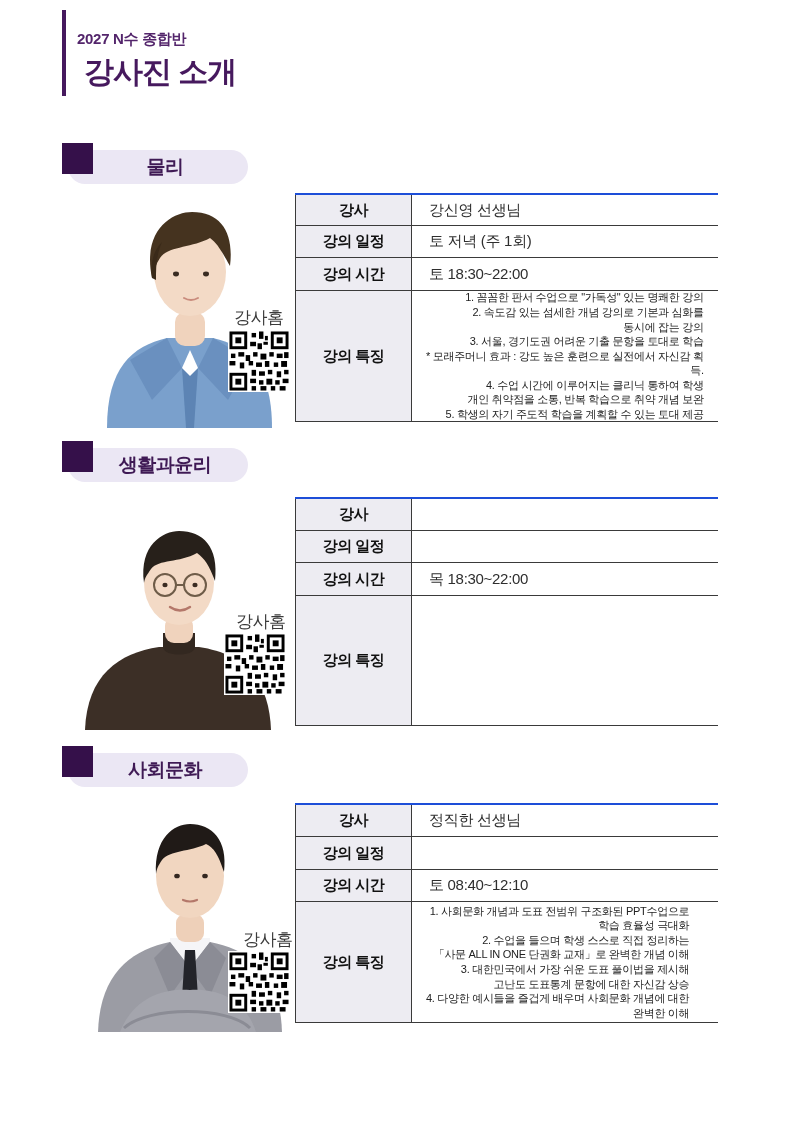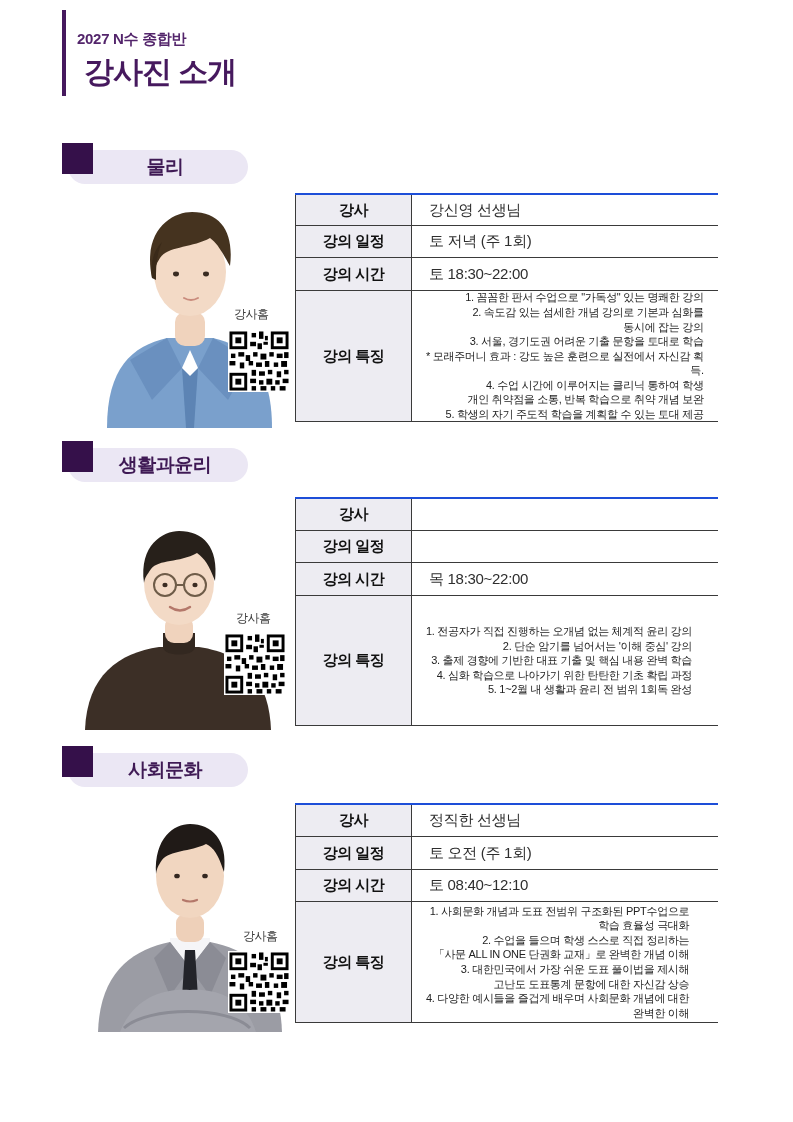--- a/index.html
+++ b/index.html
@@ -18,21 +18,21 @@
   .pill { position:absolute; left:68px; width:180px; height:34px; background:#ebe7f4;
           border-radius:17px; display:flex; align-items:center; justify-content:center; }
   .pill-text { font-size:19px; font-weight:800; color:#3f1a55; letter-spacing:-0.5px; padding-left:14px; }
   .sq { position:absolute; left:62px; width:31px; height:31px; background:#35104a; }
 
   
   .photo { position:absolute; }
   .photo svg { display:block; }
 
   
-  .qr-label { position:absolute; font-size:12px; color:#3a3a3a; letter-spacing:-0.5px; }
+  .qr-label { position:absolute; font-size:17px; color:#3a3a3a; letter-spacing:-0.5px; }
   .qr { position:absolute; width:62px; height:62px; }
   .qr svg { display:block; width:62px; height:62px; }
 
   
   .info-table { position:absolute; left:295px; width:423px; border-top:2px solid #1d4ed8;text-align:right; }
   .row { display:flex; border-bottom:1.5px solid #3a3a3a; border-left:1.5px solid #3a3a3a; }
   .cell-label { width:116px; min-width:116px; background:#edecf2; border-right:1.5px solid #3a3a3a;
                 display:flex; align-items:center; justify-content:center;
                 font-size:15px; font-weight:700; color:#111; letter-spacing:-0.5px; }
   .cell-value { flex:1; display:flex; align-items:center; padding:6px 8px 6px 17px;
@@ -202,25 +202,20 @@
     </div>
     <div class="row h32">
       <div class="cell-label">강의 일정</div>
     </div>
     <div class="row h33">
       <div class="cell-label">강의 시간</div>
       <div class="cell-value">목 18:30~22:00</div>
     </div>
     <div class="row" style="height:130px;">
       <div class="cell-label">강의 특징</div>
-      <div class="cell-value features">1. 전공자가 직접 진행하는 오개념 없는 체계적 윤리 강의
-2. 단순 암기를 넘어서는 '이해 중심' 강의
-3. 출제 경향에 기반한 대표 기출 및 핵심 내용 완벽 학습
-4. 심화 학습으로 나아가기 위한 탄탄한 기초 확립 과정
-5. 1~2월 내 생활과 윤리 전 범위 1회독 완성</div>
     </div>
   </div>
 
   <div class="pill" style="top:753px;">
     <span class="pill-text">사회문화</span>
   </div>
   <div class="sq" style="top:746px;"></div>
 
   <div class="photo" style="left:78px; top:810px;">
     <svg width="212" height="222" viewBox="0 0 212 222">
@@ -254,21 +249,20 @@
       </svg>
   </div>
 
   <div class="info-table" style="top:803px;">
     <div class="row h32">
       <div class="cell-label">강사</div>
       <div class="cell-value">정직한 선생님</div>
     </div>
     <div class="row h33">
       <div class="cell-label">강의 일정</div>
-      <div class="cell-value">토 오전 (주 1회)</div>
     </div>
     <div class="row h32">
       <div class="cell-label">강의 시간</div>
       <div class="cell-value">토 08:40~12:10</div>
     </div>
     <div class="row" style="height:121px;">
       <div class="cell-label">강의 특징</div>
       <div class="cell-value features">1. 사회문화 개념과 도표 전범위 구조화된 PPT수업으로
 학습 효율성 극대화
 2. 수업을 들으며 학생 스스로 직접 정리하는

